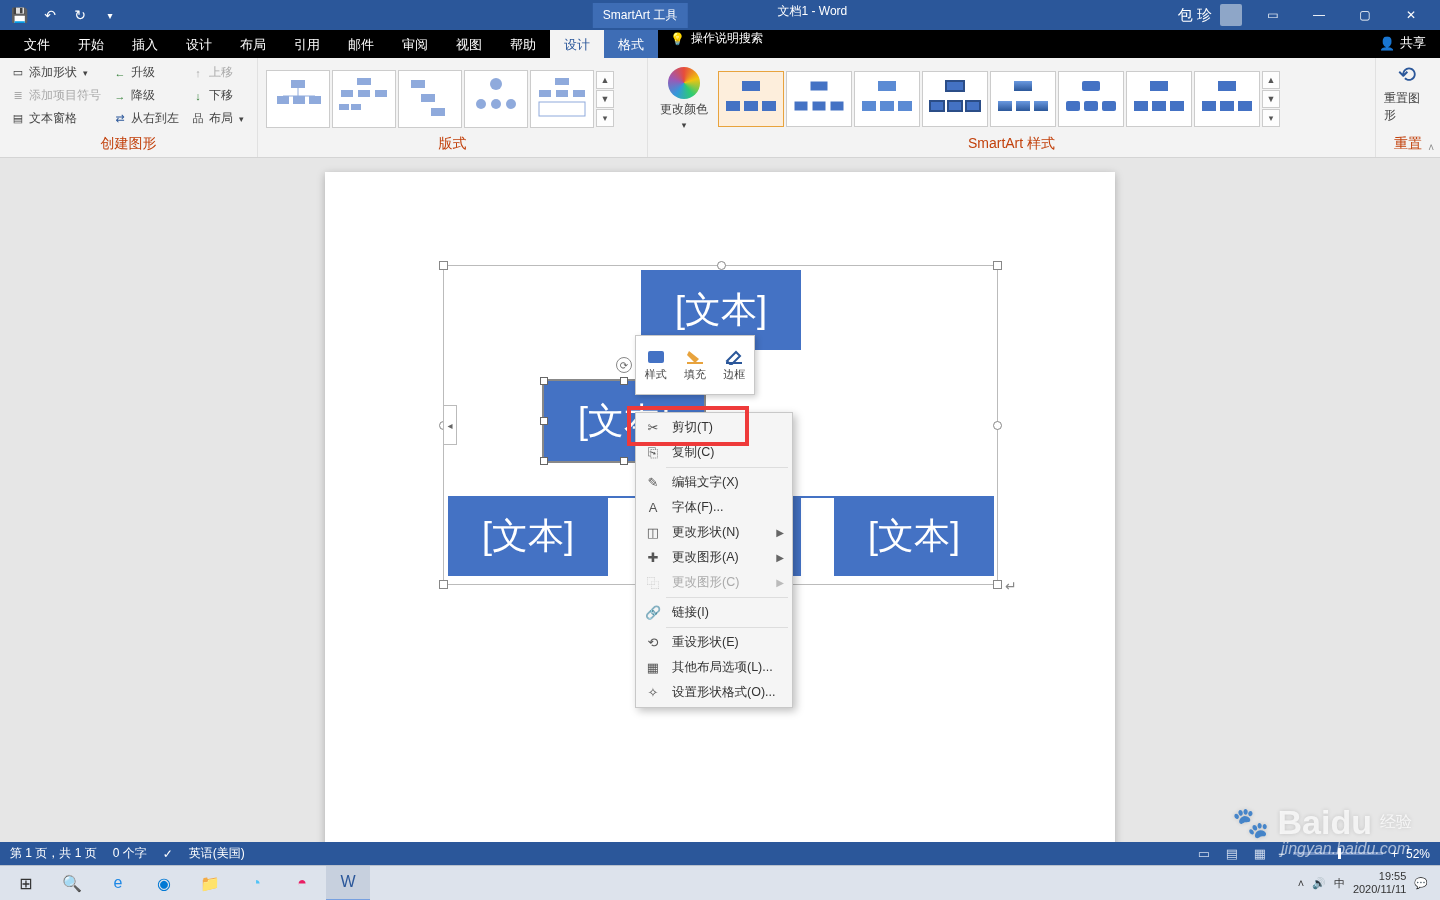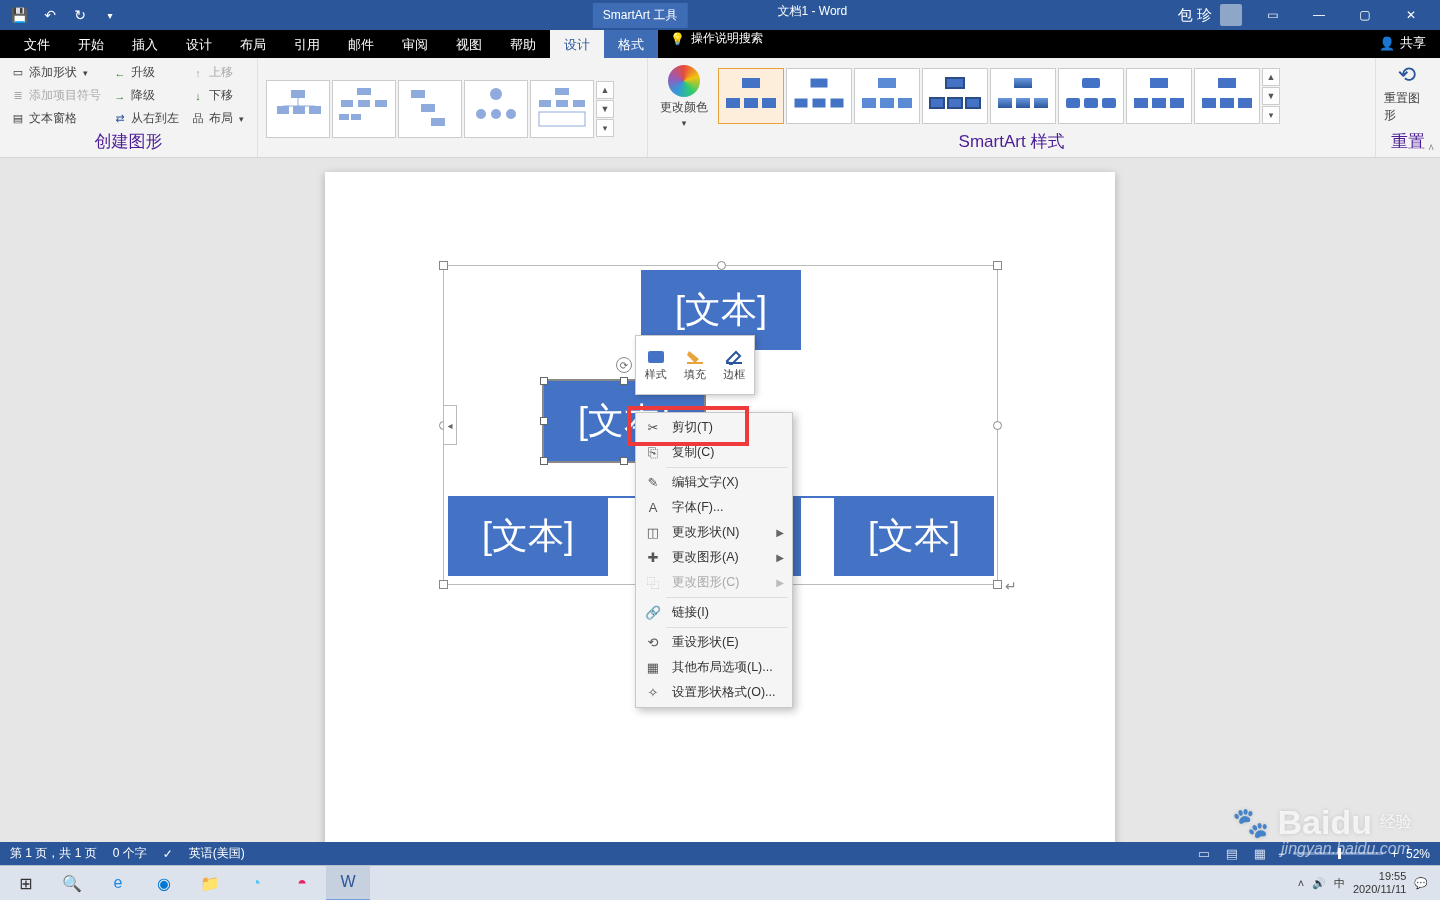--- a/index.html
+++ b/index.html
@@ -16,21 +16,21 @@
 .win-btns{display:flex}
 .win-btn{width:46px;height:30px;display:flex;align-items:center;justify-content:center;color:#fff;font-size:12px}
 .ribbon-tabs{height:28px;background:#000000;display:flex;align-items:flex-start;color:#fff;font-size:13px;padding-left:10px;position:relative}
 .rtab{padding:6px 14px;cursor:pointer}
 .rtab.active{background:#f3f3f3;color:#2b579a}
 .rtab.ctx{background:#3e6db5}
 .tellme{display:flex;align-items:center;gap:6px;padding:0 12px;font-size:12px}
 .share{position:absolute;right:14px;top:4px;font-size:13px;display:flex;align-items:center;gap:4px}
 .ribbon-body{height:100px;background:#f3f3f3;border-bottom:1px solid #d4d4d4;display:flex;position:relative}
 .rgroup{border-right:1px solid #e1e1e1;display:flex;flex-direction:column;justify-content:space-between;padding:4px 8px 2px}
-.rgroup-label{text-align:center;font-size:17px;color:#4c1d95;padding-bottom:2px}
+.rgroup-label{text-align:center;font-size:14px;color:#c2410c;padding-bottom:2px}
 .rg-content{display:flex;gap:6px;flex:1}
 .create-col{display:flex;flex-direction:column;gap:2px;font-size:12px;color:#444}
 .create-item{display:flex;align-items:center;gap:4px;padding:2px 3px}
 .create-item.dis{color:#aaa}
 .ci-ic{width:14px;height:14px;display:inline-flex;align-items:center;justify-content:center;font-size:11px}
 .layout-gallery{display:flex;gap:2px;align-items:center}
 .layout-thumb{width:64px;height:58px;background:#fff;border:1px solid #ccc;display:flex;align-items:center;justify-content:center;position:relative}
 .lt-svg{width:54px;height:46px}
 .gallery-more{width:18px;display:flex;flex-direction:column;gap:1px}
 .gm-btn{height:18px;border:1px solid #ccc;background:#fdfdfd;font-size:9px;display:flex;align-items:center;justify-content:center;color:#555}
@@ -231,20 +231,21 @@
             <rect x="38" y="14" width="12" height="7" fill="#8faadc"></rect>
             <rect x="4" y="26" width="46" height="14" fill="none" stroke="#8faadc"></rect>
           </svg>
         </div>
       <div class="gallery-more">
         <div class="gm-btn">▲</div>
         <div class="gm-btn">▼</div>
         <div class="gm-btn">▾</div>
       </div>
     </div>
+    <div class="rgroup-label">版式</div>
   </div>
 
   <div class="rgroup" style="flex:1">
     <div class="rg-content">
       <div class="change-color">
         <div class="cc-ic"></div>
         <span>更改颜色</span>
           <span style="font-size:9px">▾</span>
       </div>
       <div class="style-gallery">

